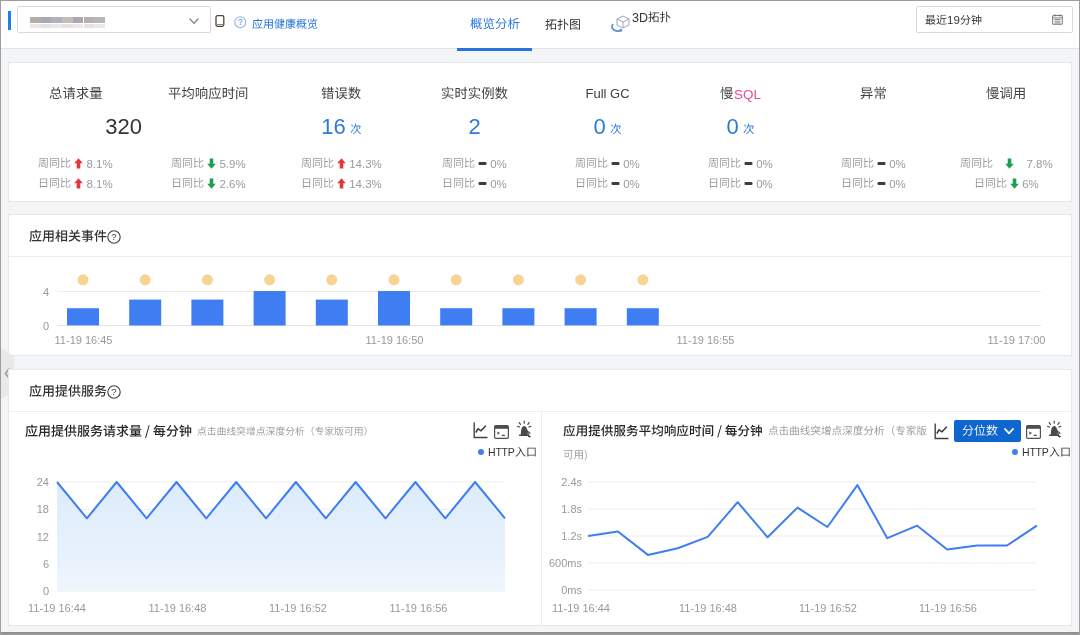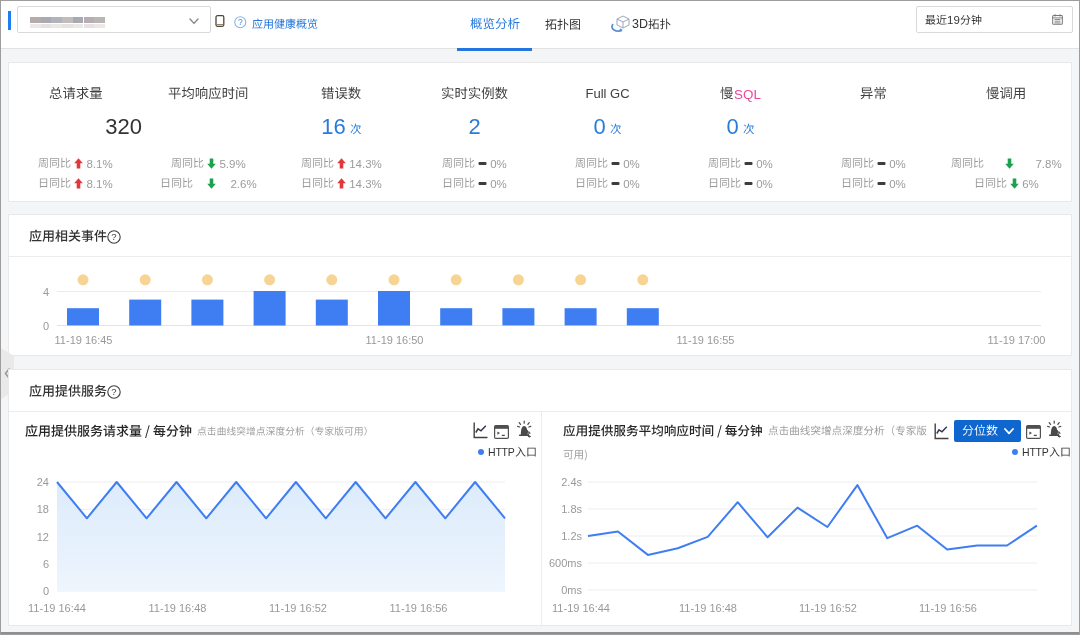--- a/index.html
+++ b/index.html
@@ -71,21 +71,21 @@
     <div style="position:absolute;left:609px;top:14px">
         <svg width="22" height="19" viewBox="0 0 22 19" style="display:block">
 <g fill="none" stroke="#9aa7bb" stroke-width="1">
 <path d="M13 1 L19 4 L19 10 L13 13 L7 10 L7 4 Z"></path>
 <path d="M7 4 L13 7 L19 4 M13 7 L13 13"></path>
 </g>
 <path d="M3 9 C1.5 11 1.5 13.5 4 15 C6 16.2 9.5 16.3 12 15.4" fill="none" stroke="#5c8fd6" stroke-width="1.8"></path>
 <path d="M9.5 16.8 L12.8 15.1 L9.8 13.2 Z" fill="#5c8fd6"></path>
         </svg>
       </div>
-    <div style="position:absolute;left:631px;top:16px;display:flex;align-items:center">
+    <div style="position:absolute;left:631px;top:10px;display:flex;">
         <span style="font:12.5px 'Liberation Sans',sans-serif;color:#333;line-height:15px">3D</span>
         <svg width="23" height="14" viewBox="0 0 23 14" style="display:block;">
           <path d="M2.2 0.6V3.0H0.5V3.8H2.2V6.2C1.5 6.4 0.9 6.6 0.4 6.7L0.7 7.6L2.2 7.1V10.1C2.2 10.3 2.1 10.3 1.9 10.3C1.8 10.3 1.3 10.4 0.7 10.3C0.9 10.6 1.0 10.9 1.0 11.1C1.8 11.1 2.3 11.1 2.6 11.0C2.9 10.8 3.0 10.6 3.0 10.1V6.8L4.5 6.3L4.3 5.5L3.0 5.9V3.8H4.4V3.0H3.0V0.6ZM4.4 1.4V2.3H6.6C6.0 4.2 5.1 6.4 3.6 7.7C3.8 7.9 4.1 8.2 4.2 8.4C4.7 7.9 5.1 7.4 5.5 6.9V11.2H6.3V10.6H9.7V11.2H10.5V5.4H6.3C6.8 4.4 7.2 3.3 7.5 2.3H11.0V1.4ZM6.3 9.7V6.2H9.7V9.7Z M14.1 0.6V2.9H12.1V3.8H14.1V6.2L12.0 6.7L12.2 7.6L14.1 7.1V10.1C14.1 10.3 14.0 10.3 13.9 10.3C13.7 10.3 13.2 10.3 12.6 10.3C12.8 10.6 12.9 10.9 12.9 11.2C13.7 11.2 14.2 11.1 14.5 11.0C14.8 10.9 15.0 10.6 15.0 10.1V6.8L16.8 6.3L16.7 5.4L15.0 5.9V3.8H16.8V2.9H15.0V0.6ZM18.2 0.6V11.2H19.1V4.8C20.1 5.6 21.3 6.6 21.9 7.3L22.6 6.6C21.9 5.9 20.5 4.8 19.5 4.1L19.1 4.4V0.6Z" fill="#333"></path>
         </svg>
       </div>
     <div style="position:absolute;left:915px;top:5px;width:157px;height:27px;border:1px solid #d9d9d9;border-radius:2px;background:#fff">
       <div style="position:absolute;left:8px;top:6.5px;display:flex;align-items:center">
           <svg width="22" height="13" viewBox="0 0 22 13" style="display:block;">
             <path d="M2.7 2.9H8.3V3.7H2.7ZM2.7 1.6H8.3V2.4H2.7ZM1.9 1.0V4.3H9.1V1.0ZM4.4 5.6V6.3H2.4V5.6ZM0.5 9.4 0.6 10.2 4.4 9.7V10.8H5.1V9.6L5.7 9.5V8.9L5.1 8.9V5.6H10.4V4.9H0.5V5.6H1.6V9.3ZM5.6 6.3V7.0H6.2L6.0 7.0C6.3 7.8 6.8 8.5 7.4 9.1C6.8 9.6 6.1 9.9 5.4 10.1C5.5 10.3 5.7 10.6 5.8 10.7C6.6 10.5 7.3 10.1 7.9 9.6C8.5 10.1 9.3 10.5 10.1 10.7C10.2 10.5 10.4 10.3 10.6 10.1C9.8 9.9 9.1 9.6 8.5 9.1C9.2 8.4 9.8 7.5 10.1 6.4L9.6 6.2L9.5 6.3ZM6.7 7.0H9.2C8.9 7.6 8.4 8.2 7.9 8.7C7.4 8.2 7.0 7.6 6.7 7.0ZM4.4 6.9V7.7H2.4V6.9ZM4.4 8.3V9.0L2.4 9.3V8.3Z M11.9 1.3C12.5 1.9 13.2 2.7 13.5 3.2L14.2 2.8C13.9 2.2 13.1 1.4 12.5 0.9ZM20.5 0.7C19.4 1.0 17.3 1.2 15.6 1.3V3.8C15.6 5.2 15.5 7.2 14.5 8.6C14.7 8.7 15.0 8.9 15.2 9.1C16.0 7.8 16.3 6.1 16.4 4.7H18.6V9.0H19.4V4.7H21.5V3.9H16.4V3.8V2.0C18.1 1.9 20.0 1.7 21.2 1.3ZM13.9 4.6H11.6V5.5H13.1V8.5C12.6 8.7 12.0 9.2 11.4 9.8L12.0 10.6C12.5 9.8 13.1 9.2 13.5 9.2C13.7 9.2 14.0 9.6 14.5 9.9C15.3 10.3 16.2 10.5 17.6 10.5C18.6 10.5 20.6 10.4 21.4 10.3C21.4 10.1 21.5 9.7 21.6 9.5C20.5 9.6 18.9 9.7 17.6 9.7C16.3 9.7 15.4 9.6 14.7 9.2C14.3 8.9 14.1 8.7 13.9 8.6Z" fill="#333"></path>
           </svg>
@@ -142,21 +142,21 @@
         </div>
         <div style="position:absolute;top:93px;left:0;width:100%;height:15px;display:flex;justify-content:center;align-items:center;gap:3px">
           <svg width="33" height="14" viewBox="0 0 33 14" style="display:block">
             <use href="#g_zhou"></use>
           </svg>
           <svg width="9" height="11" viewBox="0 0 9 11" style="display:block">
             <path d="M4.5 10.8 L8.8 5.8 H6.3 V0.5 H2.7 V5.8 H0.2 Z" fill="#1ca14e"></path>
           </svg>
           <span style="font:11.5px 'Liberation Sans',sans-serif;color:#9b9b9b">5.9%</span>
         </div>
-        <div style="position:absolute;top:113px;left:0;width:100%;height:15px;display:flex;justify-content:center;align-items:center;gap:14px">
+        <div style="position:absolute;top:113px;left:0;width:100%;height:15px;display:flex;justify-content:center;align-items:center;gap:3px">
           <svg width="33" height="14" viewBox="0 0 33 14" style="display:block">
             <use href="#g_ri"></use>
           </svg>
           <svg width="9" height="11" viewBox="0 0 9 11" style="display:block">
             <path d="M4.5 10.8 L8.8 5.8 H6.3 V0.5 H2.7 V5.8 H0.2 Z" fill="#1ca14e"></path>
           </svg>
           <span style="font:11.5px 'Liberation Sans',sans-serif;color:#9b9b9b">2.6%</span>
         </div>
       </div>
       <div style="position:absolute;left:266px;top:0;width:133px;height:140px">
@@ -309,21 +309,21 @@
           </svg>
           <span style="font:11.5px 'Liberation Sans',sans-serif;color:#9b9b9b">0%</span>
         </div>
       </div>
       <div style="position:absolute;left:931px;top:0;width:133px;height:140px">
         <div style="position:absolute;top:23px;left:0;width:100%;display:flex;justify-content:center">
           <svg width="41" height="16" viewBox="0 0 41 16" style="display:block;">
             <path d="M10.0 6.1H11.5V7.3H10.0ZM7.7 6.1H9.2V7.3H7.7ZM5.5 6.1H6.9V7.3H5.5ZM4.6 5.4V8.0H12.4V5.4ZM6.3 3.3H10.8V4.1H6.3ZM6.3 1.9H10.8V2.7H6.3ZM5.3 1.3V4.8H11.8V1.3ZM2.2 0.8V13.2H3.1V0.8ZM1.0 3.4C1.0 4.5 0.7 6.0 0.4 6.9L1.1 7.1C1.4 6.1 1.7 4.6 1.7 3.5ZM3.4 3.2C3.6 4.0 3.9 4.9 4.0 5.5L4.7 5.3C4.6 4.7 4.3 3.7 4.1 3.0ZM10.7 9.5C10.1 10.1 9.4 10.6 8.6 11.0C7.8 10.6 7.0 10.1 6.5 9.5ZM4.4 8.7V9.5H5.4C5.9 10.3 6.7 10.9 7.6 11.5C6.4 11.9 5.1 12.2 3.9 12.3C4.1 12.5 4.3 12.9 4.4 13.2C5.8 13.0 7.3 12.6 8.6 12.0C9.7 12.5 11.0 12.9 12.4 13.2C12.5 12.9 12.8 12.5 13.0 12.3C11.8 12.1 10.6 11.9 9.6 11.5C10.7 10.8 11.6 10.0 12.2 9.0L11.5 8.6L11.3 8.7Z M14.8 1.8C15.5 2.4 16.4 3.3 16.8 3.9L17.5 3.1C17.1 2.6 16.2 1.7 15.5 1.1ZM14.0 5.1V6.0H15.9V10.7C15.9 11.4 15.4 11.9 15.1 12.1C15.3 12.3 15.6 12.6 15.7 12.8C15.9 12.6 16.2 12.3 18.0 10.9C17.8 11.5 17.6 12.1 17.2 12.6C17.4 12.7 17.8 13.0 17.9 13.2C19.2 11.3 19.4 8.5 19.4 6.4V2.3H24.9V12.0C24.9 12.2 24.8 12.2 24.6 12.2C24.4 12.2 23.8 12.2 23.1 12.2C23.2 12.5 23.4 12.9 23.4 13.1C24.4 13.1 24.9 13.1 25.3 13.0C25.7 12.8 25.8 12.5 25.8 12.0V1.4H18.5V6.4C18.5 7.7 18.5 9.2 18.1 10.6C18.0 10.4 17.9 10.1 17.8 9.9L16.8 10.7V5.1ZM21.7 2.7V3.9H20.3V4.6H21.7V6.0H20.0V6.8H24.4V6.0H22.5V4.6H24.0V3.9H22.5V2.7ZM20.3 7.9V11.6H21.0V11.0H23.9V7.9ZM21.0 8.6H23.1V10.3H21.0Z M28.9 1.8V6.6C28.9 8.5 28.7 10.9 27.2 12.6C27.5 12.7 27.9 13.0 28.0 13.2C29.0 12.1 29.5 10.6 29.7 9.1H33.1V13.1H34.1V9.1H37.7V11.8C37.7 12.0 37.6 12.1 37.3 12.1C37.1 12.2 36.2 12.2 35.2 12.1C35.4 12.4 35.5 12.8 35.6 13.1C36.8 13.1 37.6 13.1 38.1 12.9C38.5 12.8 38.7 12.5 38.7 11.8V1.8ZM29.8 2.7H33.1V4.9H29.8ZM37.7 2.7V4.9H34.1V2.7ZM29.8 5.9H33.1V8.1H29.8C29.8 7.6 29.8 7.1 29.8 6.6ZM37.7 5.9V8.1H34.1V5.9Z" fill="#404040"></path>
           </svg>
         </div>
-        <div style="position:absolute;top:93px;left:0;width:100%;height:15px;display:flex;justify-content:center;align-items:center;gap:21px">
+        <div style="position:absolute;top:93px;left:0;width:100%;height:15px;display:flex;justify-content:center;align-items:center;gap:12px">
           <svg width="33" height="14" viewBox="0 0 33 14" style="display:block">
             <use href="#g_zhou"></use>
           </svg>
           <svg width="9" height="11" viewBox="0 0 9 11" style="display:block">
             <path d="M4.5 10.8 L8.8 5.8 H6.3 V0.5 H2.7 V5.8 H0.2 Z" fill="#1ca14e"></path>
           </svg>
           <span style="font:11.5px 'Liberation Sans',sans-serif;color:#9b9b9b">7.8%</span>
         </div>
         <div style="position:absolute;top:113px;left:0;width:100%;height:15px;display:flex;justify-content:center;align-items:center;gap:3px">
           <svg width="33" height="14" viewBox="0 0 33 14" style="display:block">

